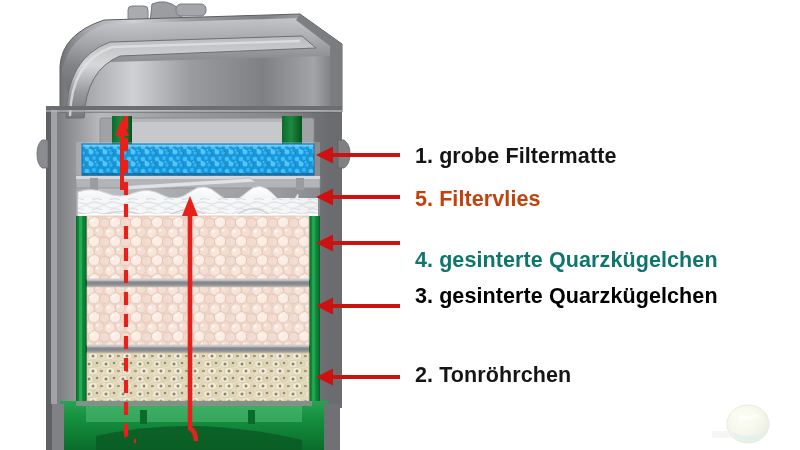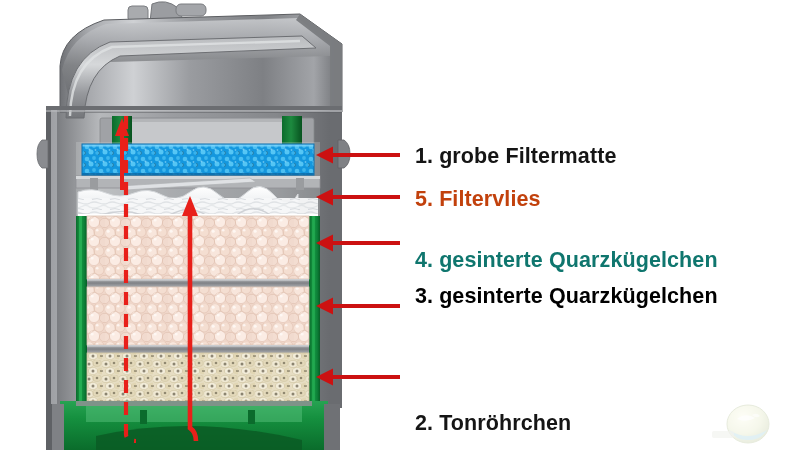--- a/index.html
+++ b/index.html
@@ -329,16 +329,16 @@
       <path d="M752 415 q5 -3 8 1 q-4 3 -8 -1 z" fill="#ffffff" opacity=".6"></path>
       <rect x="712" y="431" width="22" height="7" rx="2" fill="#d8dcd0" opacity=".7"></rect>
     </g>
   </svg>
 
   <div id="labels-root">
       <div class="label" style="left: 415px; top: 146px; color: rgb(21, 21, 21);"><span class="lbl-num">1.</span><span>grobe Filtermatte</span></div>
       <div class="label" style="left: 415px; top: 189px; color: #c2410c;"><span class="lbl-num">5.</span><span>Filtervlies</span></div>
       <div class="label" style="left: 415px; top: 250px; color: #0f766e;"><span class="lbl-num">4.</span><span>gesinterte Quarzkügelchen</span></div>
       <div class="label" style="left: 415px; top: 286px; color: #000000;"><span class="lbl-num">3.</span><span>gesinterte Quarzkügelchen</span></div>
-      <div class="label" style="left: 415px; top: 365px; color: rgb(21, 21, 21); margin-top: 48px;"><span class="lbl-num">2.</span><span>Tonröhrchen</span></div>
+      <div class="label" style="left: 415px; top: 365px; color: rgb(21, 21, 21);"><span class="lbl-num">2.</span><span>Tonröhrchen</span></div>
     </div>
 
 </div>
 
 </body></html>

